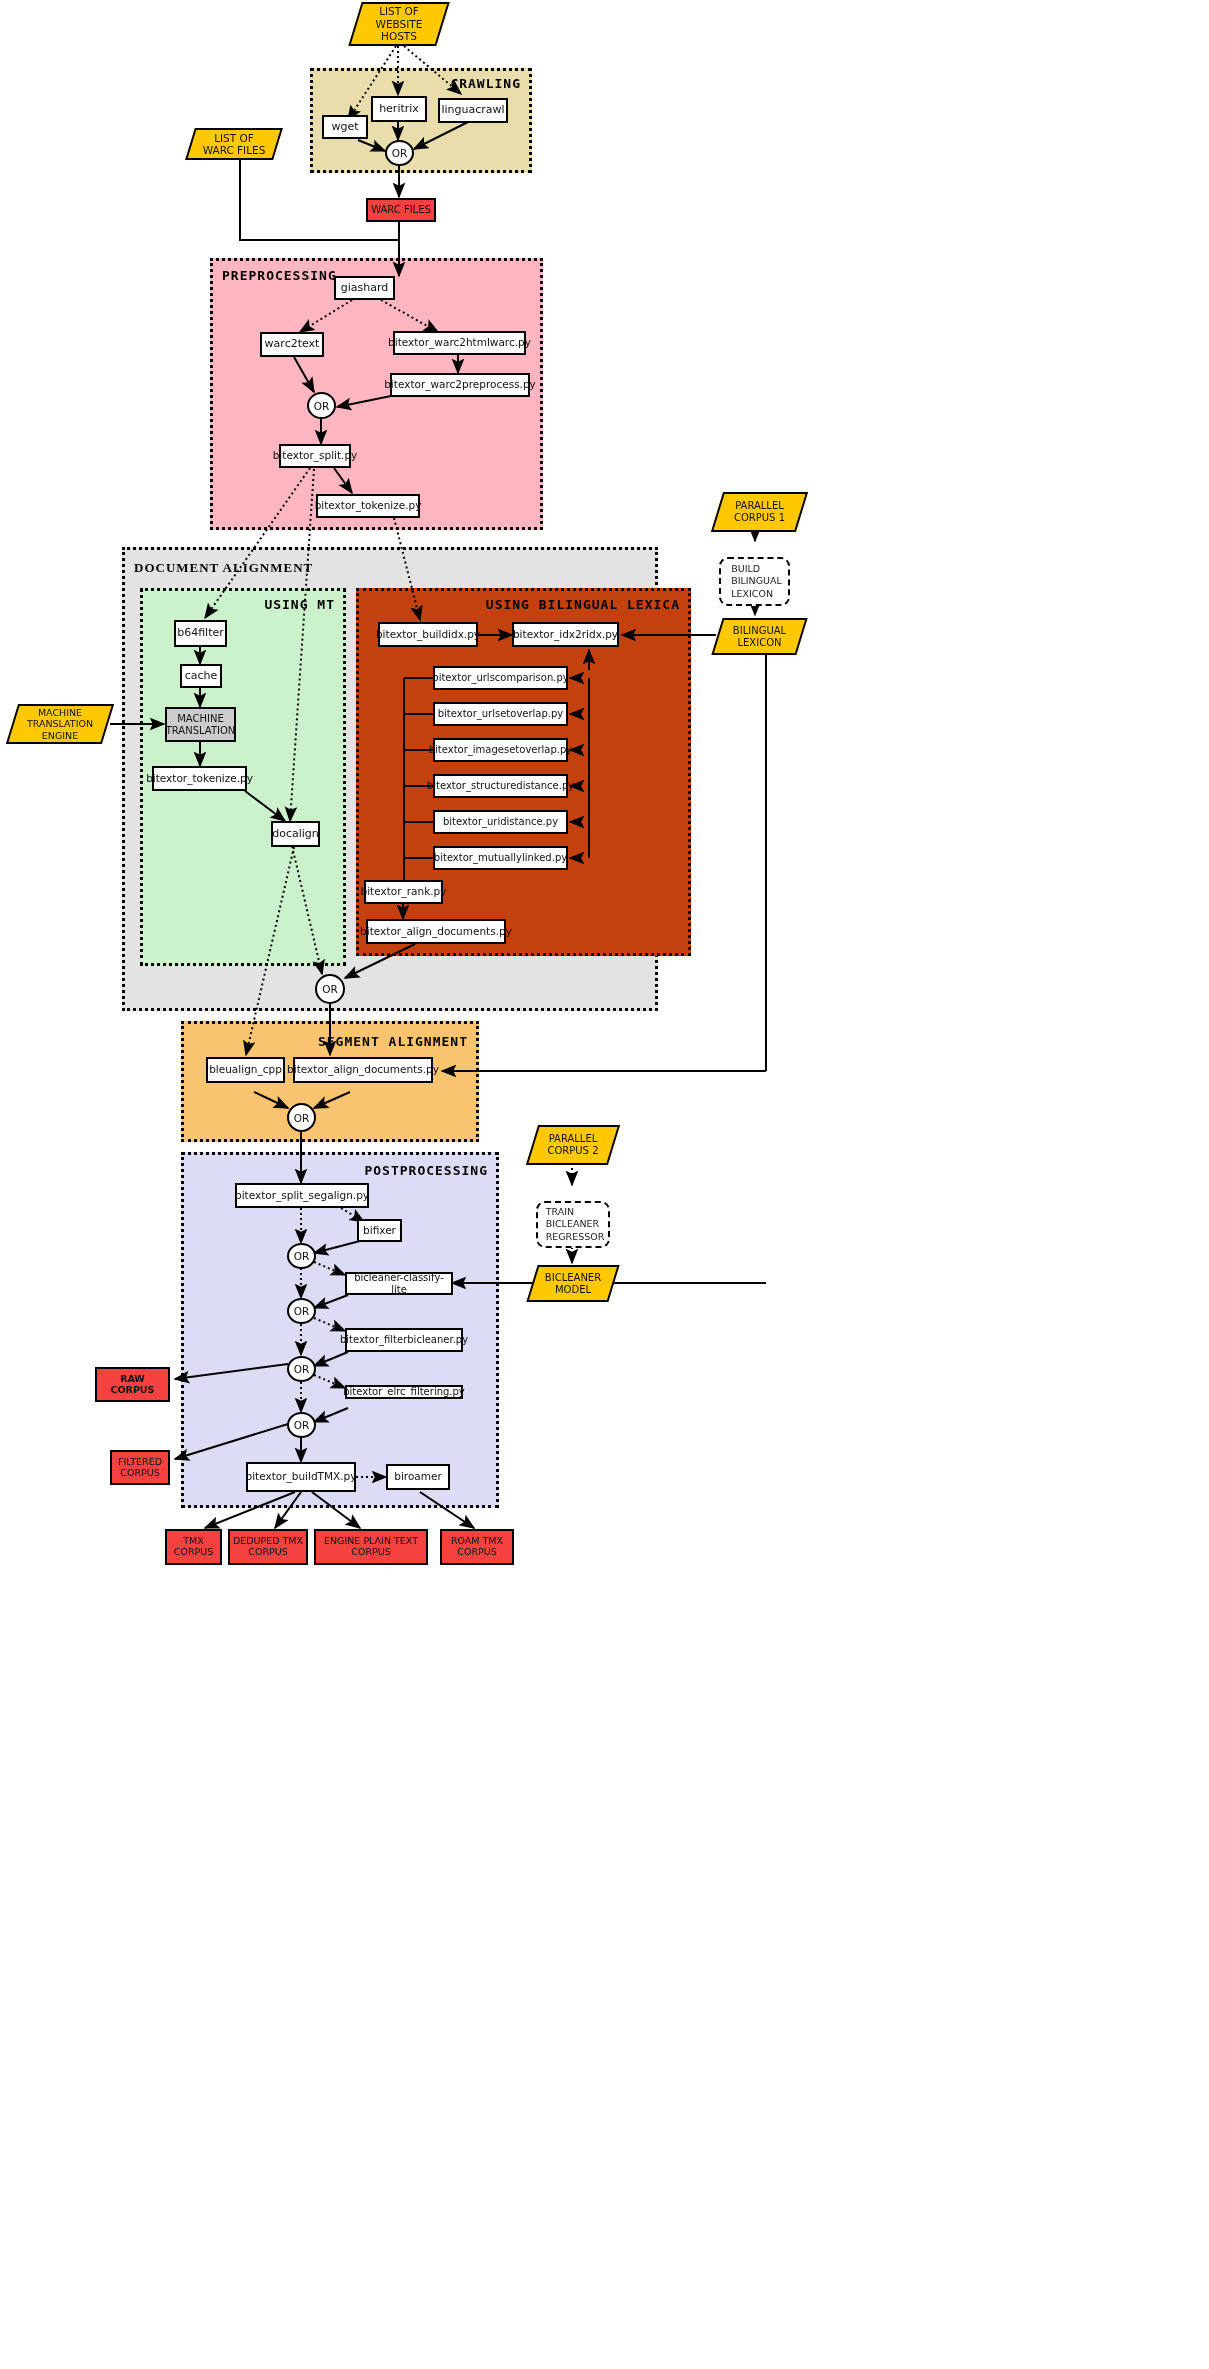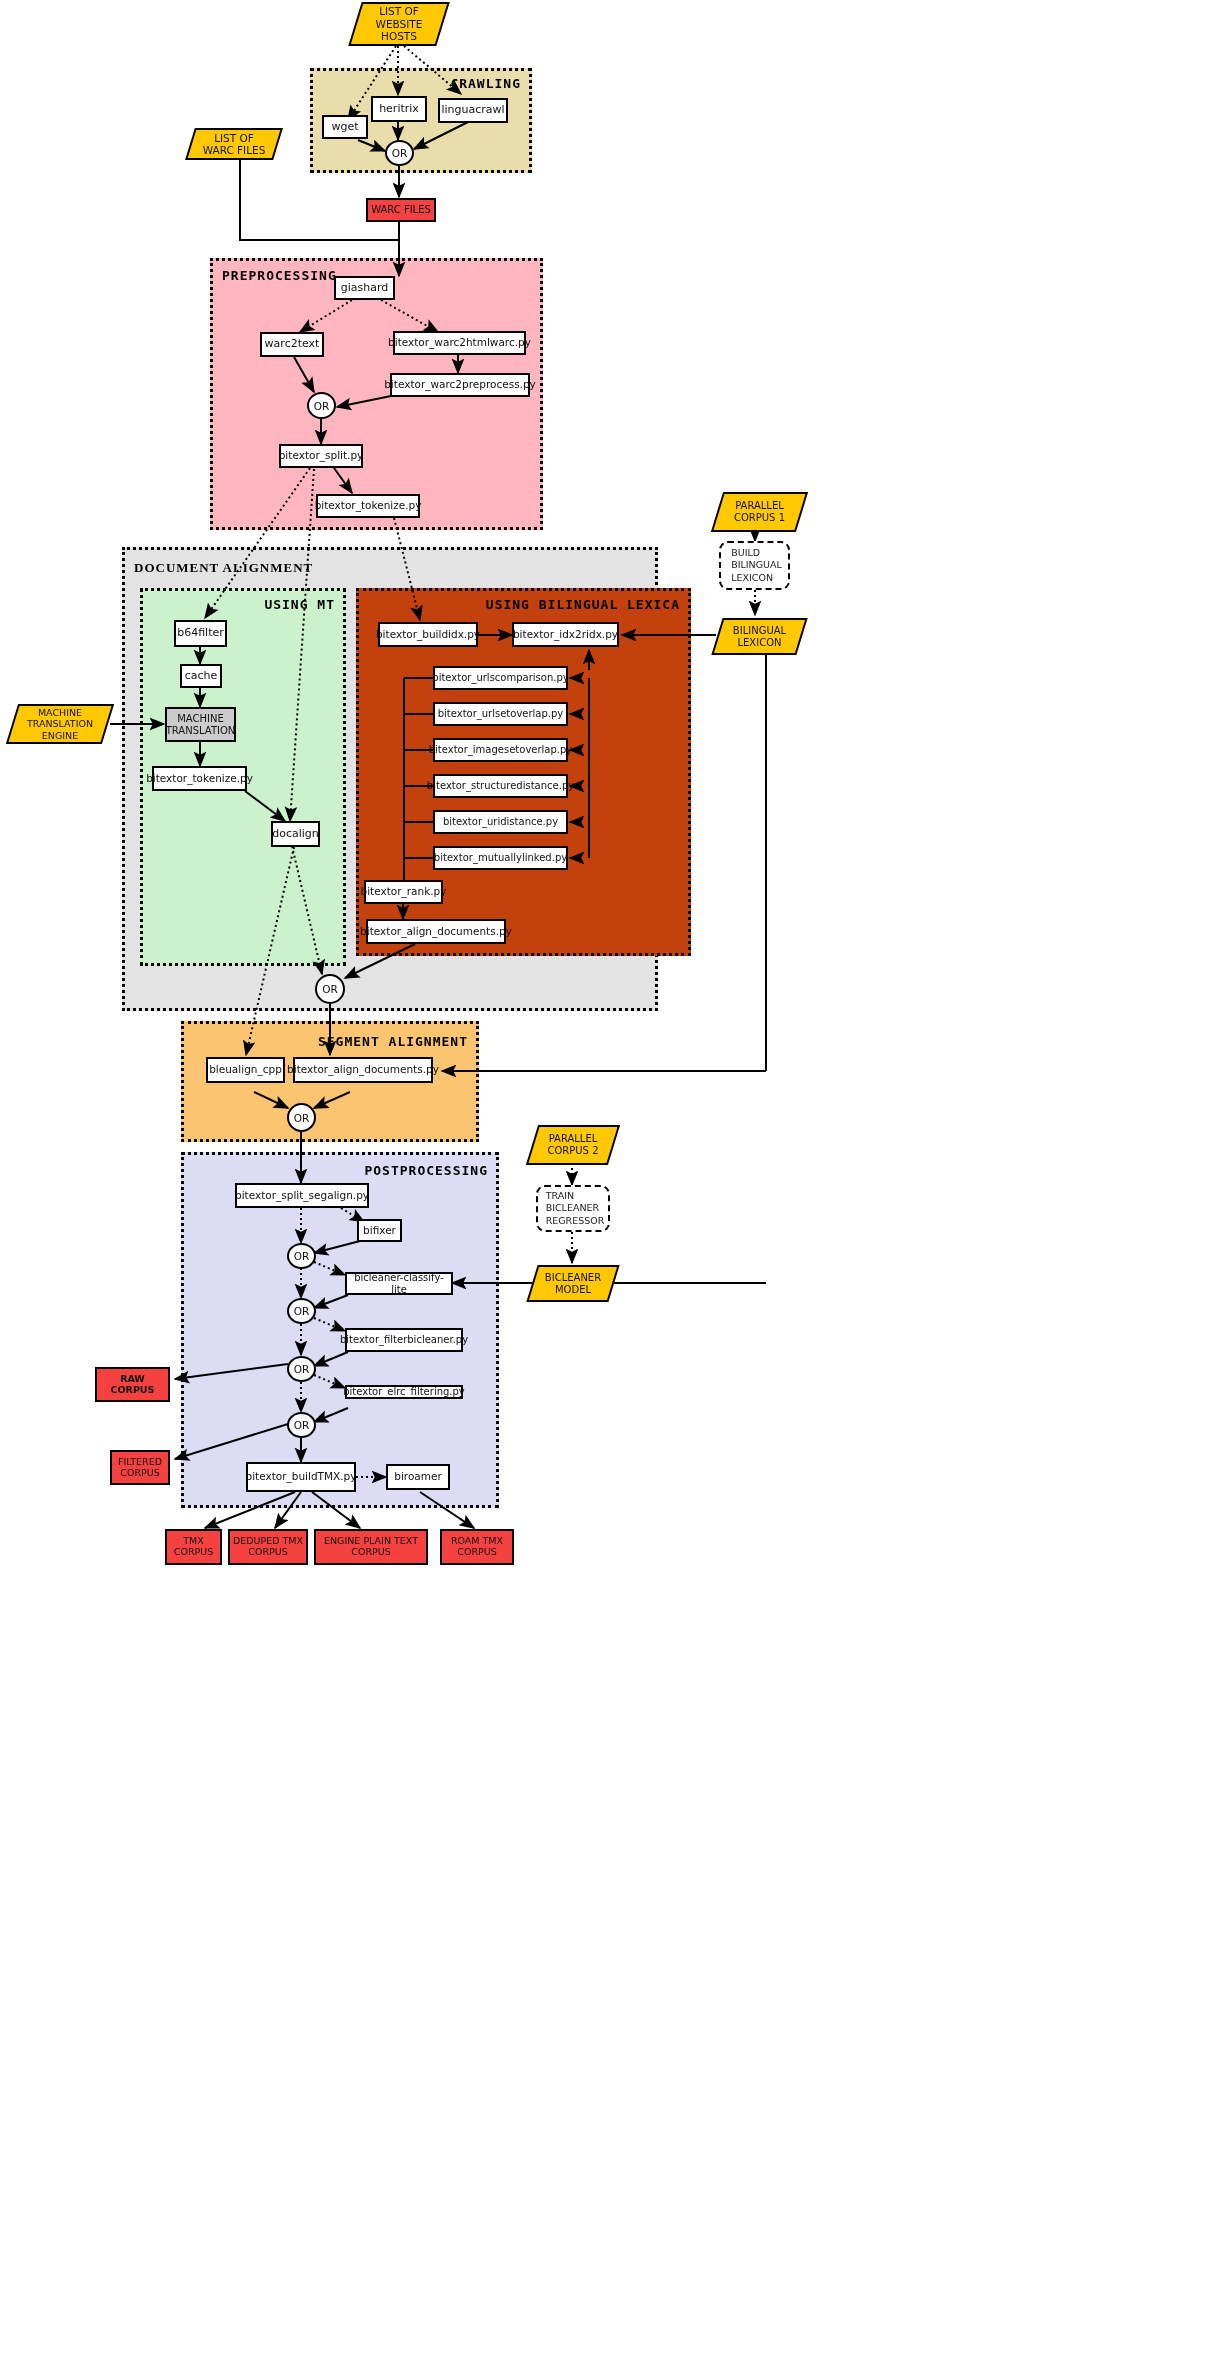--- a/index.html
+++ b/index.html
@@ -25,21 +25,21 @@
   
   .para{position:absolute;display:flex;align-items:center;justify-content:center;
         text-align:center;color:#111;line-height:1.18;}
   .para .skew{position:absolute;left:0;top:0;right:0;bottom:0;background:#FFC800;
         border:2.5px solid #000;box-sizing:border-box;
         transform:skewX(-17deg);}
   .para .ptxt{position:relative;z-index:2;padding:0 6px;}
   
   .dbox{position:absolute;background:#ffffff;border:2.5px dashed #000;border-radius:9px;
         box-sizing:border-box;display:flex;align-items:center;justify-content:center;
-        text-align:left;color:#222;line-height:1.3;}
+        text-align:left;color:#222;line-height:1.3;margin-top:16px;}
   .dbox .dtxt{padding-left:4px;}
   
   .ornode{position:absolute;background:#ffffff;border:2.5px solid #000;border-radius:50%;
         box-sizing:border-box;display:flex;align-items:center;justify-content:center;
         color:#111;}
   
   #wires{position:absolute;left:0;top:0;width:1209px;height:2369px;pointer-events:none;}
 </style>
 </head>
 <body>
@@ -286,21 +286,21 @@
   <div class="pbox" style="left:438px;top:98px;width:70px;height:25px;font-size:11px;">linguacrawl</div>
   <div class="ornode" style="left:385px;top:140px;width:29px;height:26px;font-size:10.5px;">OR</div>
 
   <div class="rbox" style="left:366px;top:198px;width:70px;height:24px;font-size:10px;">WARC FILES</div>
 
   <div class="pbox" style="left:334px;top:276px;width:61px;height:24px;font-size:11px;">giashard</div>
   <div class="pbox" style="left:260px;top:332px;width:64px;height:25px;font-size:11px;">warc2text</div>
   <div class="pbox" style="left:393px;top:331px;width:133px;height:24px;font-size:10.5px;">bitextor_warc2htmlwarc.py</div>
   <div class="pbox" style="left:390px;top:373px;width:140px;height:24px;font-size:10.5px;">bitextor_warc2preprocess.py</div>
   <div class="ornode" style="left:307px;top:392px;width:29px;height:27px;font-size:10.5px;">OR</div>
-  <div class="pbox" style="left:279px;top:444px;width:84px;height:24px;font-size:10.5px;">bitextor_split.py</div>
+  <div class="pbox" style="left:279px;top:444px;width:72px;height:24px;font-size:10.5px;">bitextor_split.py</div>
   <div class="pbox" style="left:316px;top:494px;width:104px;height:24px;font-size:10.5px;">bitextor_tokenize.py</div>
 
   <div class="pbox" style="left:174px;top:620px;width:53px;height:27px;font-size:11px;">b64filter</div>
   <div class="pbox" style="left:180px;top:664px;width:42px;height:24px;font-size:11px;">cache</div>
   <div class="pbox gray" style="left:165px;top:707px;width:71px;height:35px;font-size:10px;white-space:pre-line;">MACHINE
 TRANSLATION</div>
   <div class="pbox" style="left:152px;top:766px;width:95px;height:25px;font-size:10.5px;">bitextor_tokenize.py</div>
   <div class="pbox" style="left:271px;top:821px;width:49px;height:26px;font-size:11px;">docalign</div>
 
   <div class="pbox" style="left:378px;top:622px;width:100px;height:25px;font-size:10.5px;">bitextor_buildidx.py</div>

